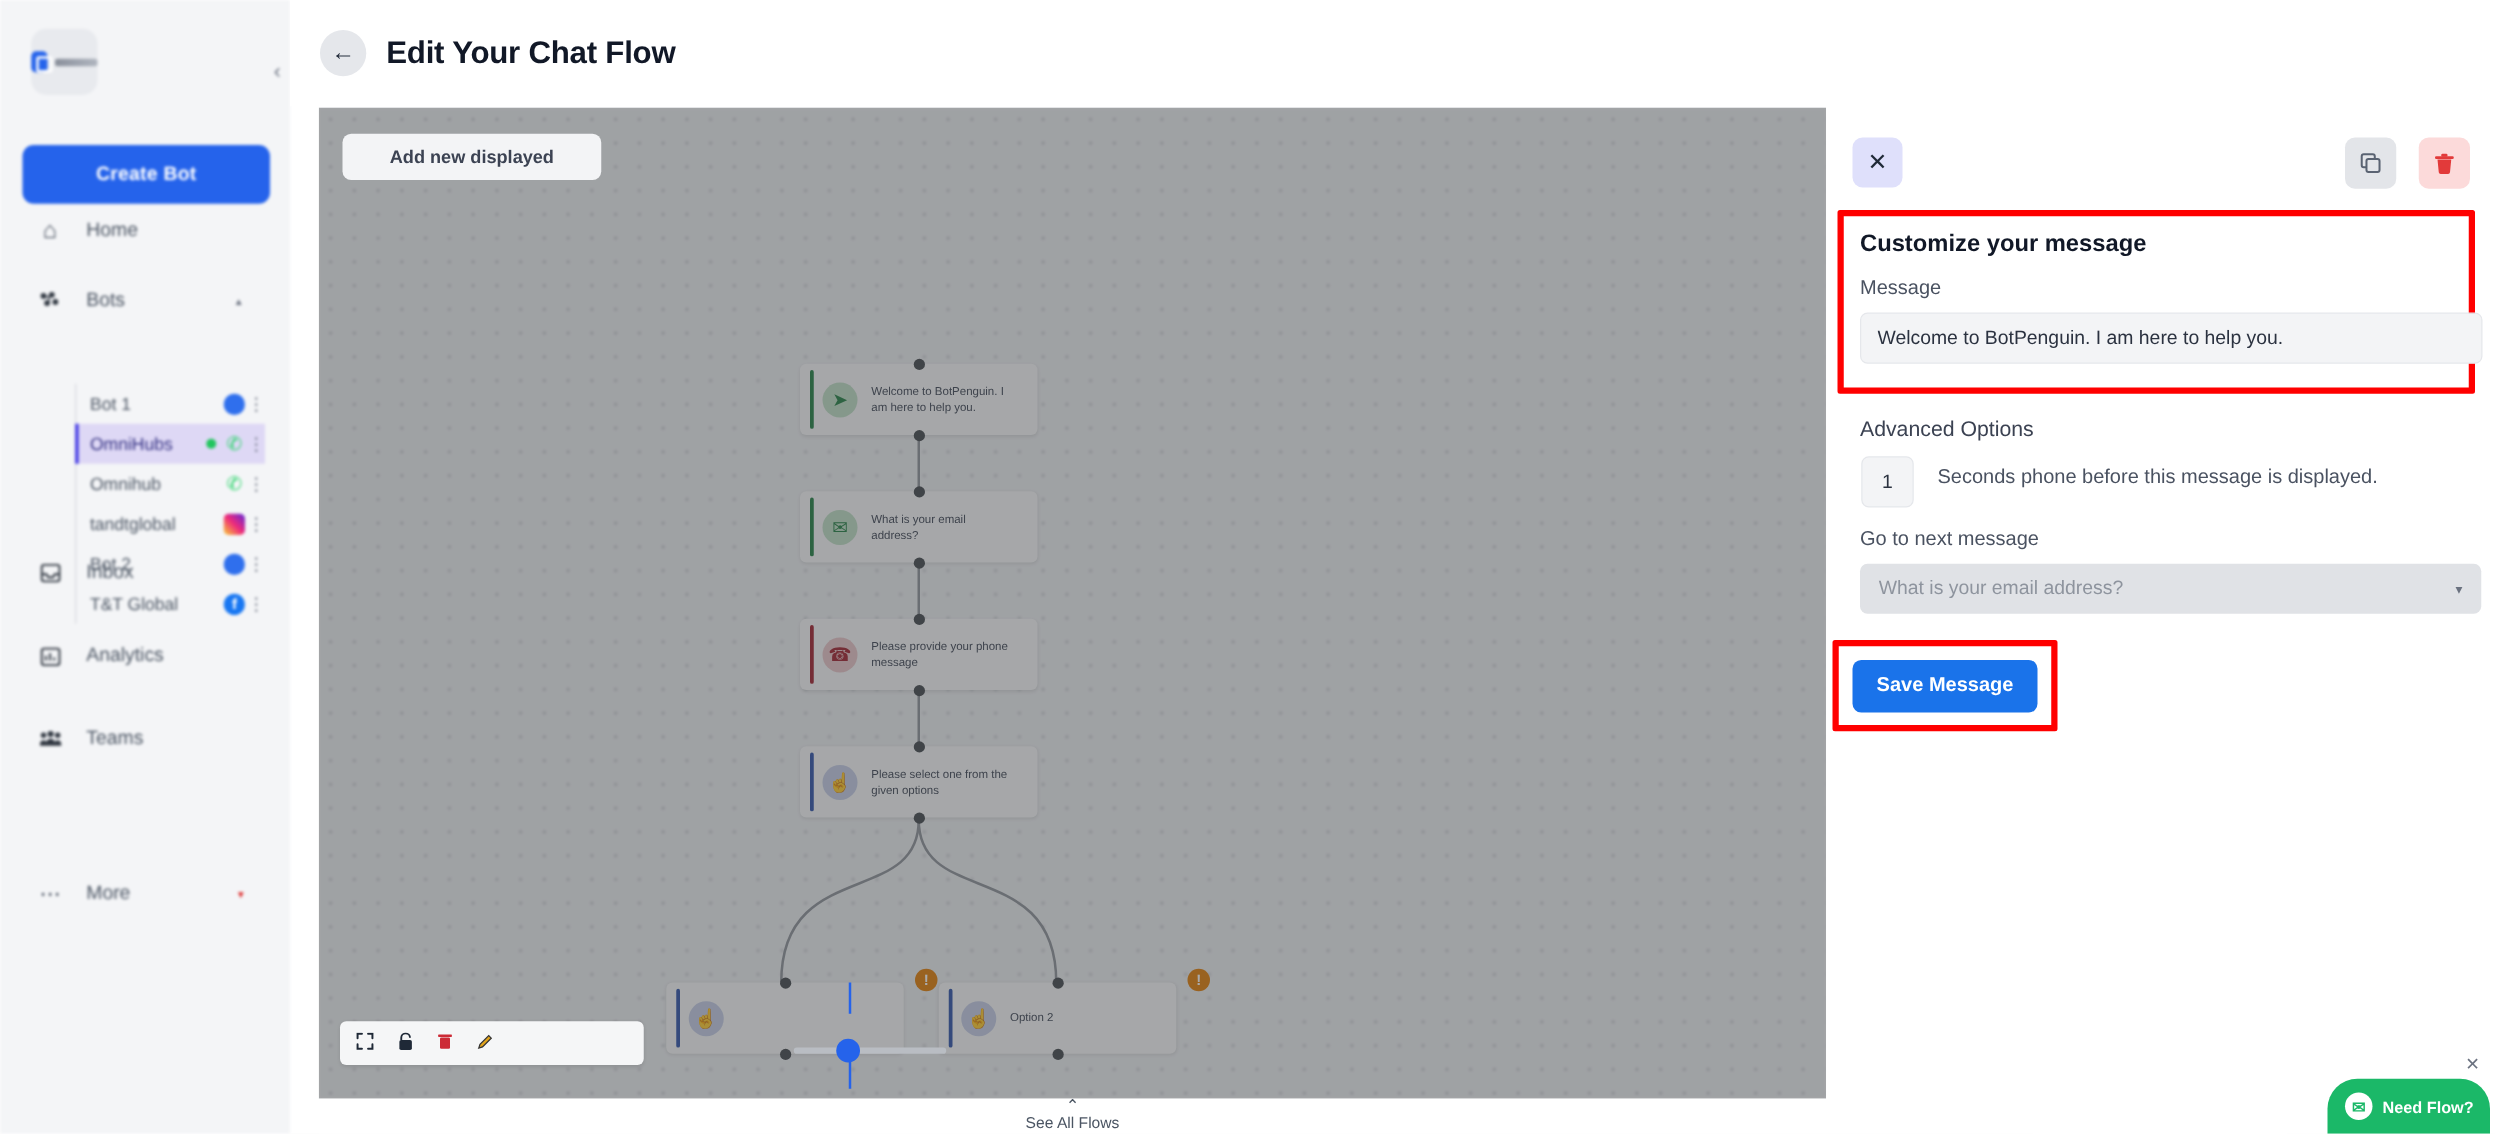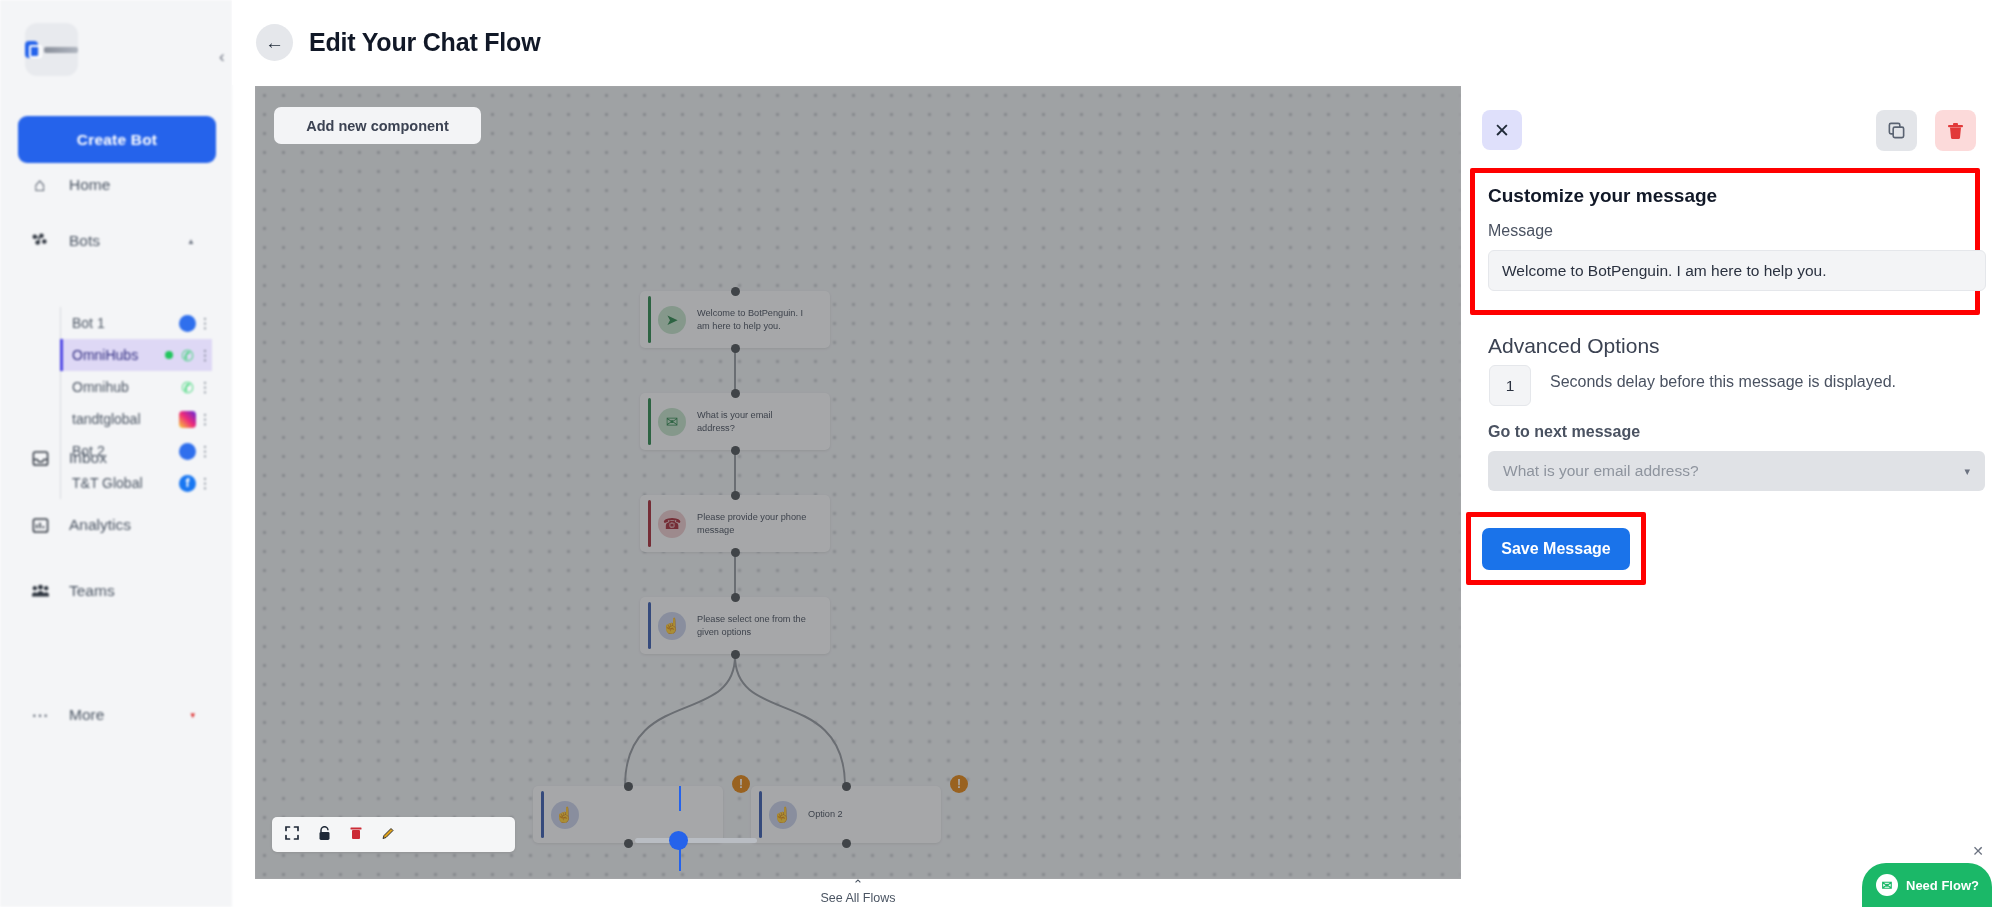--- a/index.html
+++ b/index.html
@@ -206,22 +206,22 @@
   .hl-save{ left:5px; top:512px; width:180px; height:73px;}
 
   .panel-title{
     position:absolute; left:27px; top:185px;
     font-size:19px; font-weight:700; color:#111827;
   }
   .field-label{
     position:absolute; font-size:16px; color:#4a5261;
   }
   .lbl-message{ left:27px; top:222px;}
-  .lbl-advanced{ left:27px; top:334px; font-size:21px; color:#3b4252;}
-  .lbl-goto{ left:27px; top:423px;font-weight:bold;}
+  .lbl-advanced{ left:27px; top:334px; font-size:17px; color:#3b4252;}
+  .lbl-goto{ left:27px; top:423px;}
   .msg-input{
     position:absolute; left:27px; top:250px;
     width:498px; height:41px;
     background:#f3f4f6; border:1px solid #e5e7eb; border-radius:6px;
     font-size:15.5px; color:#2b3240; padding:0 13px;
     font-family:"Liberation Sans", sans-serif;
     outline:none;
   }
   .delay-input{
     position:absolute; left:28px; top:365px;
@@ -455,21 +455,21 @@
       <span class="node-bar" style="background:#2b4fa8;"></span>
       <span class="node-ic" style="background:#c3cbe6;color:#2b4fa8;">☝</span>
       <span class="node-txt">Option 2</span>
       <span class="port top"></span>
       <span class="port bot"></span>
     </div>
     <span class="warn-badge" style="left:695px; top:689px;">!</span>
 
     <div class="canvas-dim"></div>
 
-    <button class="add-comp-btn">Add new component</button>
+    <button class="add-comp-btn">Add new displayed</button>
 
     <div class="bottom-toolbar" style="z-index:6;">
       <span class="tb-ic">
         <svg width="14" height="14" viewBox="0 0 14 14" fill="none" stroke="#1f2937" stroke-width="1.7" stroke-linecap="round">
           <path d="M1 4.5V1h3.5M9.5 1H13v3.5M13 9.5V13H9.5M4.5 13H1V9.5"></path>
         </svg>
       </span>
       <span class="tb-ic">
         <svg width="13" height="15" viewBox="0 0 13 15" fill="#1f2937">
           <path d="M3 6V4.2a3.5 3.5 0 017 0" fill="none" stroke="#1f2937" stroke-width="1.5"></path>
@@ -524,21 +524,21 @@
     <div class="hl-box hl-save"></div>
 
     <div class="panel-title">Customize your message</div>
 
     <div class="field-label lbl-message">Message</div>
     <input class="msg-input" value="Welcome to BotPenguin. I am here to help you." style="">
 
     <div class="field-label lbl-advanced">Advanced Options</div>
 
     <input class="delay-input" value="1" style="">
-    <div class="delay-text">Seconds delay before this message is displayed.</div>
+    <div class="delay-text">Seconds phone before this message is displayed.</div>
 
     <div class="field-label lbl-goto">Go to next message</div>
 
     <div class="select-box">
       <span>What is your email address?</span>
       <span class="sel-caret">▾</span>
     </div>
 
     <button class="save-btn">Save Message</button>
   </div>

